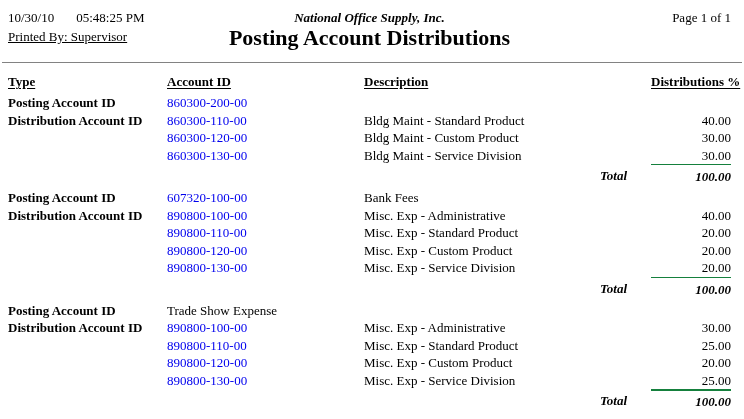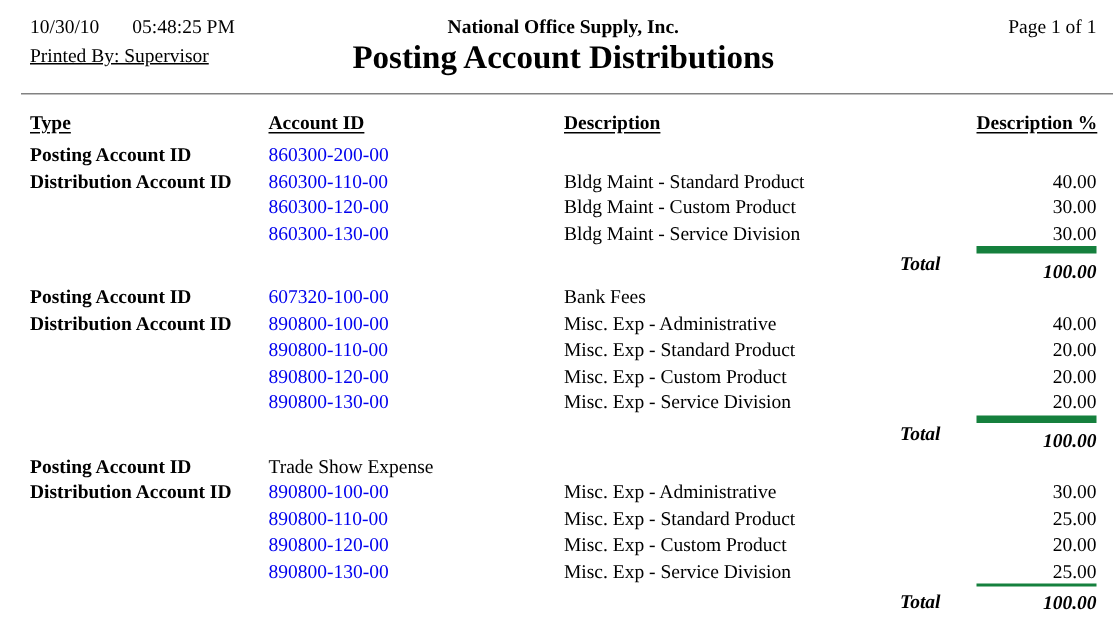--- a/index.html
+++ b/index.html
@@ -5,37 +5,37 @@
   * { margin: 0; padding: 0; box-sizing: border-box; }
   html, body { background: #ffffff; }
   body {
     font-family: "Liberation Serif", "DejaVu Serif", serif;
     font-size: 13px;
     color: #000000;
   }
   .report {
     width: 744px;
     height: 419px;
-    padding: 10px 13px 0 20px;
+    padding: 10px 13px 0 8px;
     overflow: hidden;
     background: #ffffff;
   }
   
   .hdr {
     display: grid;
     grid-template-columns: 1fr auto 1fr;
     align-items: start;
   }
   .hdr-left  { text-align: left; }
   .hdr-center{ text-align: center; }
   .hdr-right { text-align: right; }
   .hdr-line1 { height: 17px; line-height: 15px; }
   .time { margin-left: 22px; }
   .printed-by { height: 17px; line-height: 19px; text-decoration: underline; }
-  .company { font-weight: bold; height: 17px; line-height: 15px; }
+  .company { font-weight: bold; height: 17px; line-height: 15px; font-style: italic; }
   .title   { font-weight: bold; font-size: 22px; line-height: 22px; }
   .page-num { line-height: 15px; }
   .rule {
     border-top: 1px solid #828282;
     margin: 13px -11px 0 -6px;
     height: 0;
   }
   
   .row {
     display: grid;
@@ -49,21 +49,21 @@
     font-weight: bold;
     text-decoration: underline;
     text-underline-offset: 2px;
   }
   .c4 { text-align: right; }
   .bold { font-weight: bold; }
   .acct { color: var(--acct-color, #0000EE); }
   .block { margin-bottom: 4px; }
   .trow { height: 21px; line-height: 17px; font-style: italic; }
   .trow .c3 { text-align: right; padding-right: 24px; padding-top: 3px; }
-  .trow .c4 { border-top: 5px solid #15803d; padding-top: 3px; }
+  .trow .c4 { border-top: 1px solid #15803d; padding-top: 3px; }
   .trow.grand .c4 { border-top-width: 2px; padding-top: 2px; }
 </style>
 </head>
 <body>
 
 <div class="report">
 
   <div class="hdr">
     <div class="hdr-left">
       <div class="hdr-line1">
@@ -79,21 +79,21 @@
       <div class="page-num">Page 1 of 1</div>
     </div>
   </div>
 
   <div class="rule"></div>
 
   <div class="row colhead">
     <div class="c1"><span class="colh">Type</span></div>
     <div class="c2"><span class="colh">Account ID</span></div>
     <div class="c3"><span class="colh">Description</span></div>
-    <div class="c4"><span class="colh">Description %</span></div>
+    <div class="c4"><span class="colh">Distributions %</span></div>
   </div>
 
   <div id="blocks">
       <div class="block">
   <div class="row">
     <div class="c1 bold">Posting Account ID</div>
     <div class="c2 acct">860300-200-00</div>
     <div class="c4"></div>
   </div>
 

